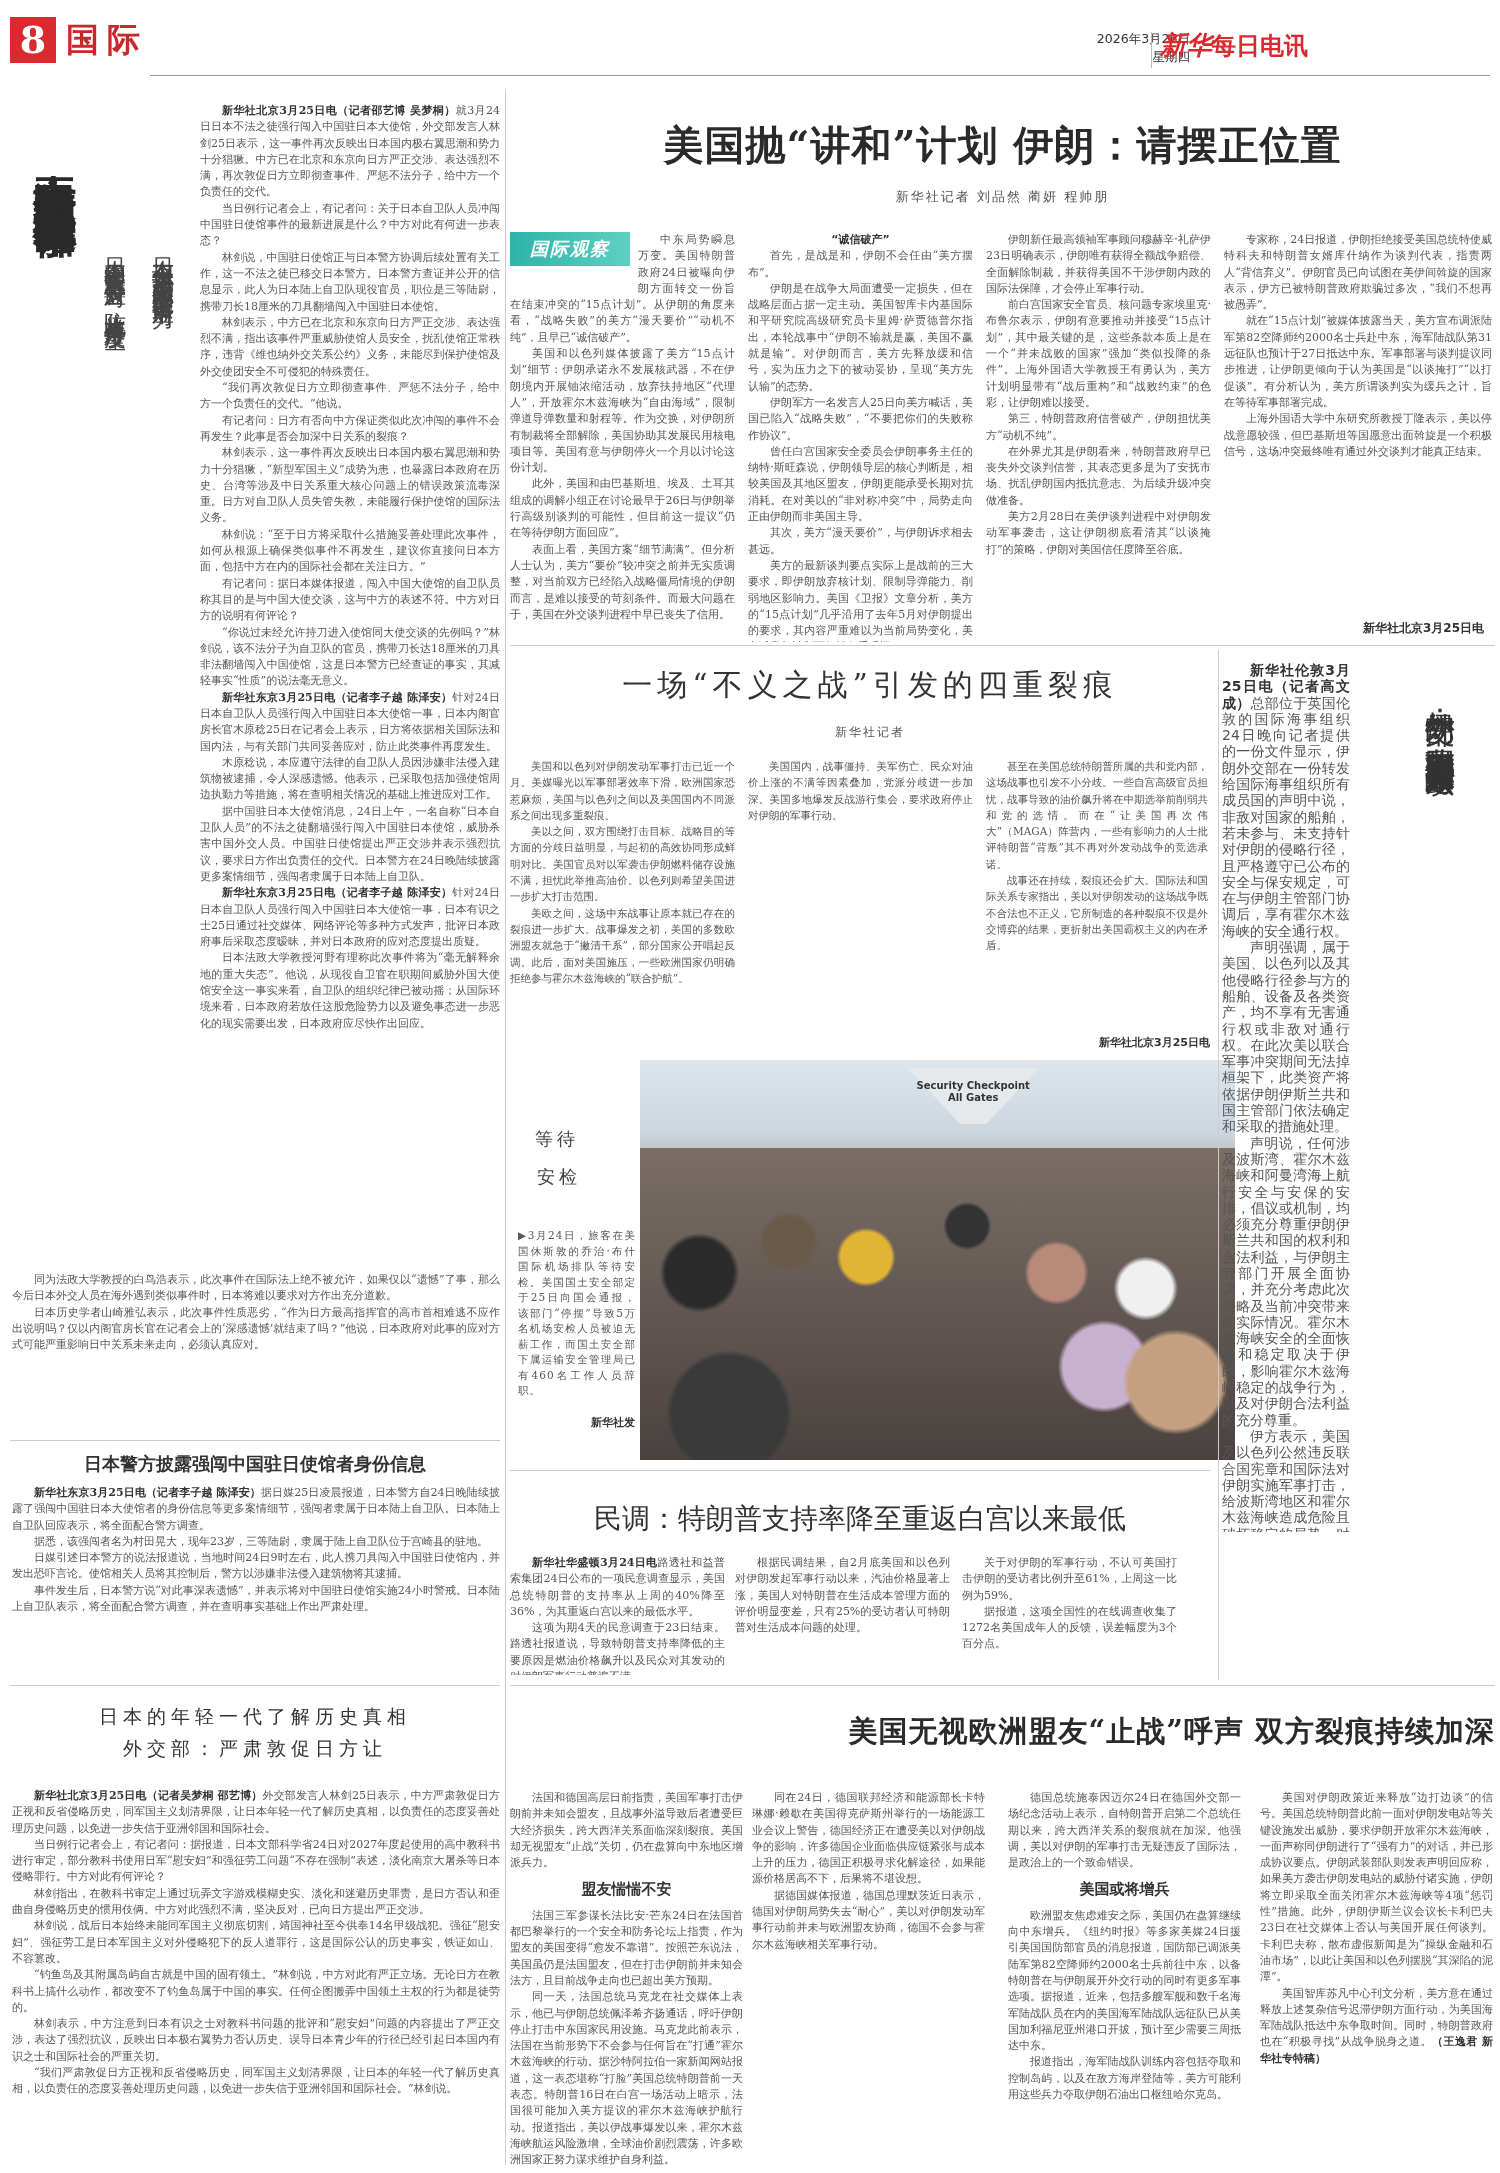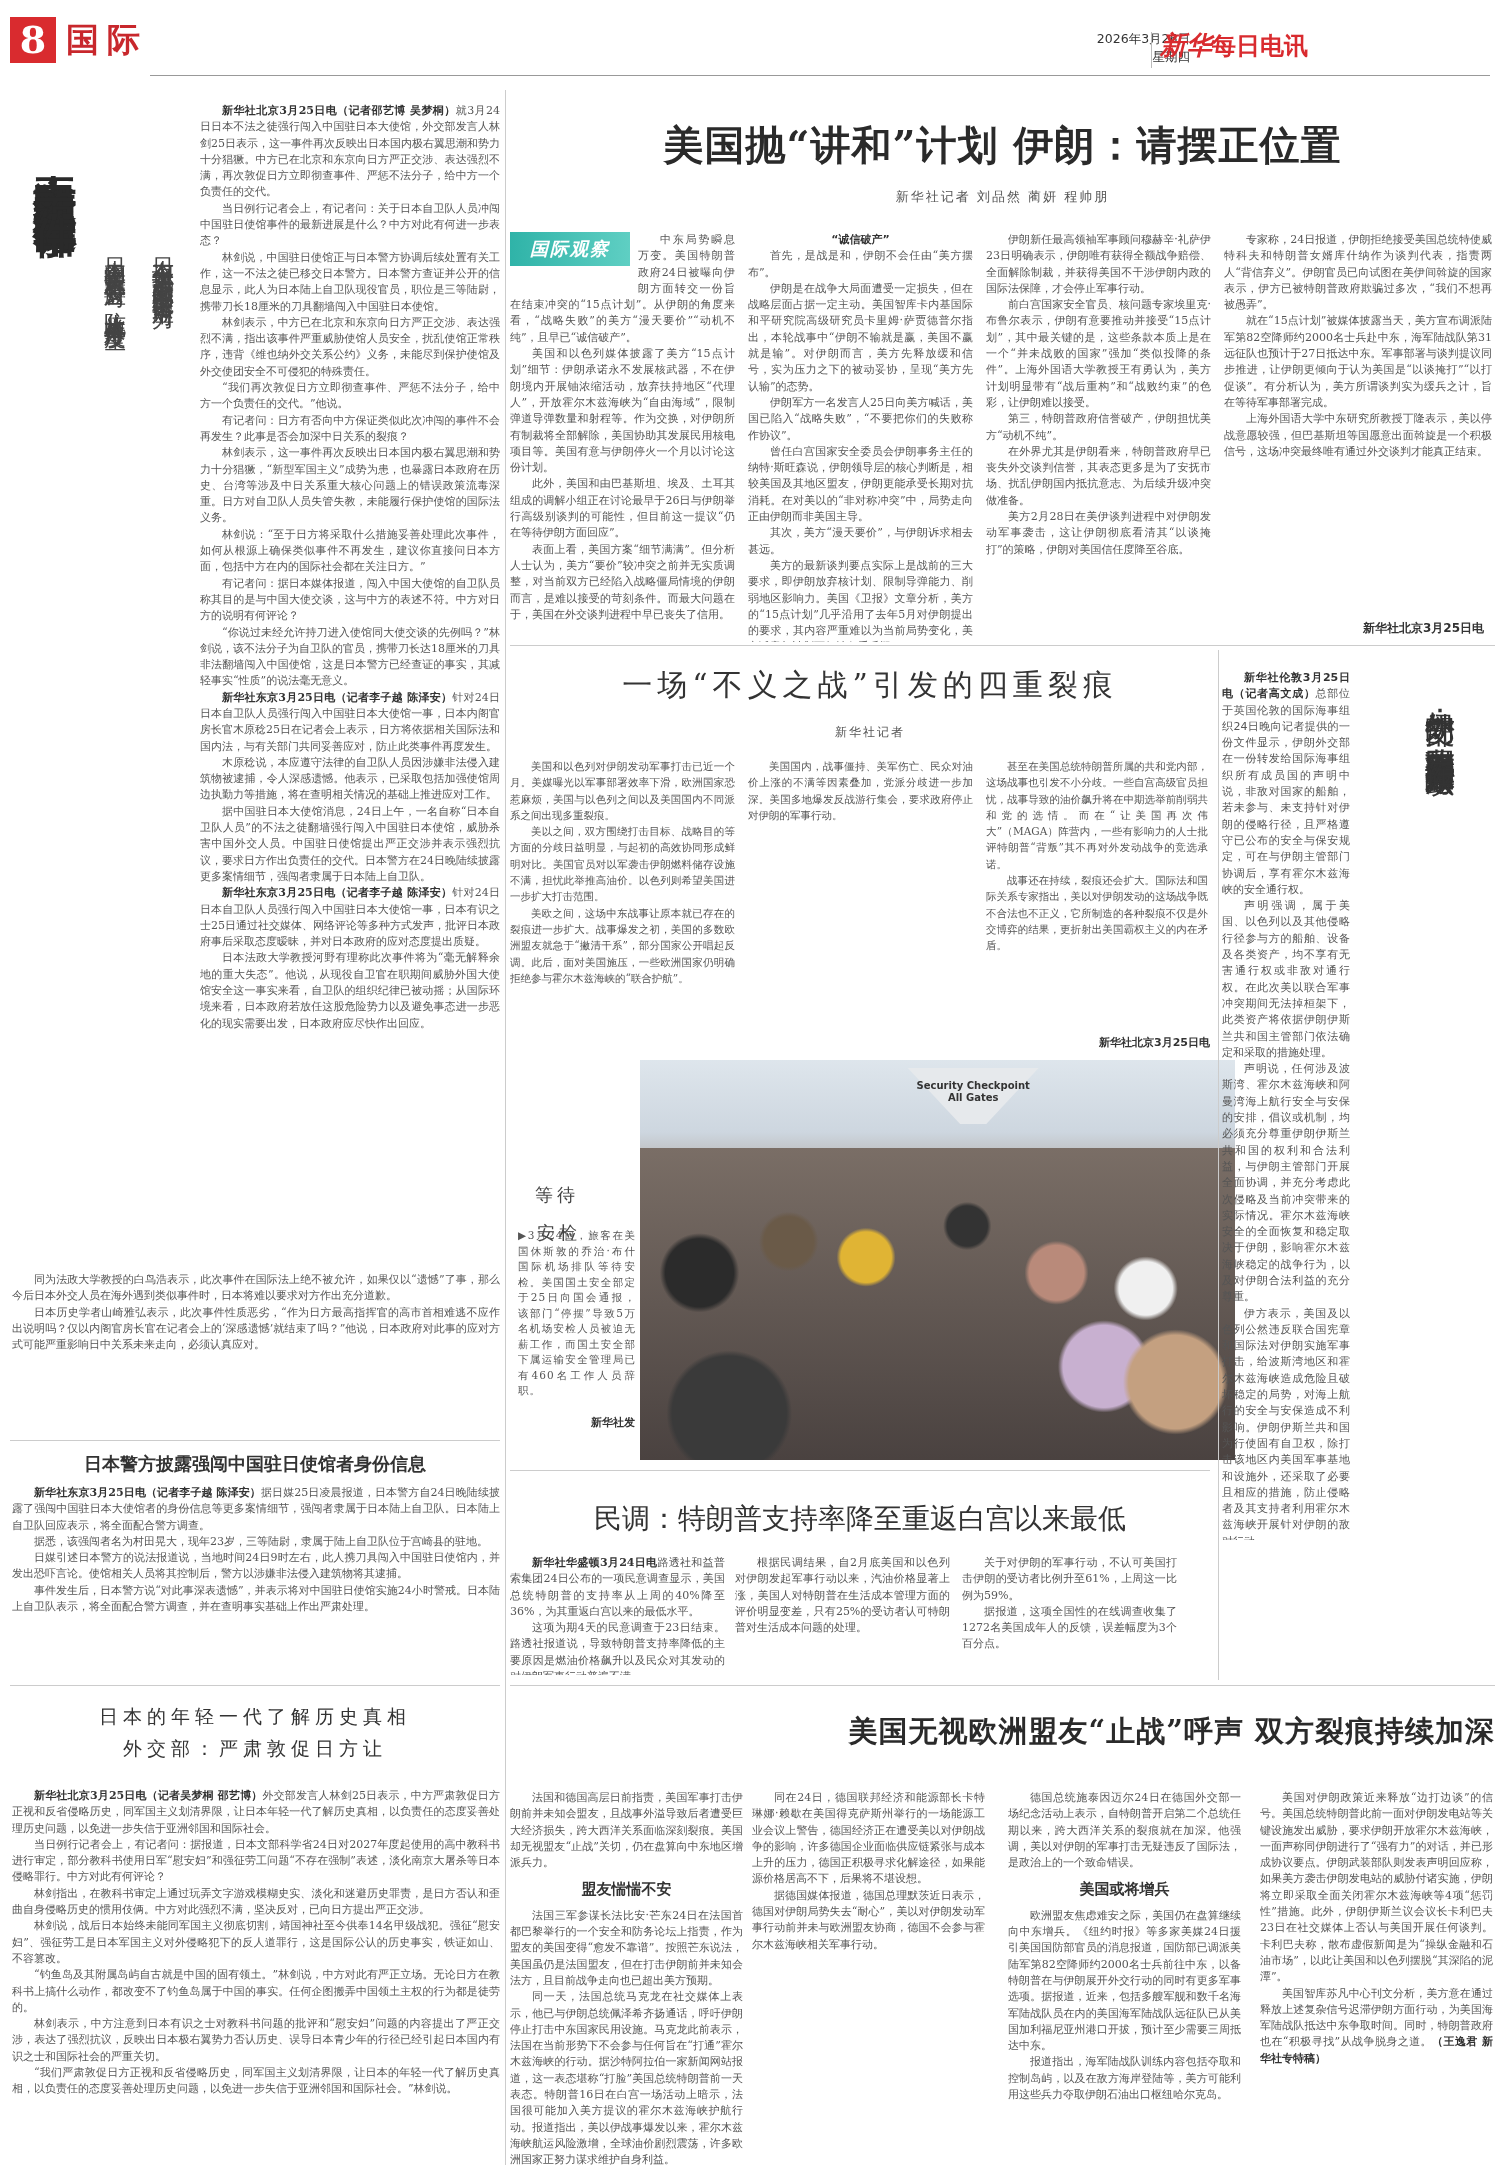--- a/index.html
+++ b/index.html
@@ -154,40 +154,40 @@
 </div>
 <div class="abs body-text serif-body" style="left:748px; top:758px; width:225px; height:290px; font-size:10.5px;">
   <p>美国国内，战事僵持、美军伤亡、民众对油价上涨的不满等因素叠加，党派分歧进一步加深。美国多地爆发反战游行集会，要求政府停止对伊朗的军事行动。</p>
 </div>
 <div class="abs body-text serif-body" style="left:986px; top:758px; width:222px; height:275px; font-size:10.5px;">
   <p>甚至在美国总统特朗普所属的共和党内部，这场战事也引发不小分歧。一些自宫高级官员担忧，战事导致的油价飙升将在中期选举前削弱共和党的选情。而在“让美国再次伟大”（MAGA）阵营内，一些有影响力的人士批评特朗普“背叛”其不再对外发动战争的竞选承诺。</p>
   <p>战事还在持续，裂痕还会扩大。国际法和国际关系专家指出，美以对伊朗发动的这场战争既不合法也不正义，它所制造的各种裂痕不仅是外交博弈的结果，更折射出美国霸权主义的内在矛盾。</p>
 </div>
 <div class="abs credit" style="left:1050px; top:1035px; width:160px; text-align:right; font-size:11px;">新华社北京3月25日电</div>
 
-<div class="abs" style="left:535px; top:1176px; font-family:'DejaVu Serif',serif; font-size:18px; color:#444; line-height:38px; letter-spacing:4px;">
+<div class="abs" style="left:535px; top:1120px; font-family:'DejaVu Serif',serif; font-size:18px; color:#444; line-height:38px; letter-spacing:4px;">
   <div>等待</div>
   <div style="padding-left:2px;">安检</div>
 </div>
 <div class="abs body-text serif-body" style="left:518px; top:1228px; width:118px; height:185px; font-size:10.5px; letter-spacing:1px; line-height:15.5px;">
   <p style="text-indent:0;">▶3月24日，旅客在美国休斯敦的乔治·布什国际机场排队等待安检。美国国土安全部定于25日向国会通报，该部门“停摆”导致5万名机场安检人员被迫无薪工作，而国土安全部下属运输安全管理局已有460名工作人员辞职。</p>
 </div>
 <div class="abs credit" style="left:550px; top:1415px; width:85px; text-align:right; font-size:11px;">新华社发</div>
 
 <div class="abs photo" style="left:640px; top:1060px; width:595px; height:400px;">
   <div class="crowd"></div>
   <div class="sign"></div>
   <div class="sign-text">
     <div>Security Checkpoint</div>
     <div>All Gates</div>
   </div>
 </div>
 
 <div class="abs col-rule" style="left:1218px; top:650px; height:1030px;"></div>
-<div class="abs body-text" style="left:1222px; top:662px; width:128px; height:870px; font-size:11px; line-height:16.3px;margin-top:8px;">
+<div class="abs body-text" style="left:1222px; top:662px; width:128px; height:870px; font-size:14px; line-height:16.3px;">
   <p><span class="dl">新华社伦敦3月25日电（记者高文成）</span><span>总部位于英国伦敦的国际海事组织24日晚向记者提供的一份文件显示，伊朗外交部在一份转发给国际海事组织所有成员国的声明中说，非敌对国家的船舶，若未参与、未支持针对伊朗的侵略行径，且严格遵守已公布的安全与保安规定，可在与伊朗主管部门协调后，享有霍尔木兹海峡的安全通行权。</span></p>
   <p>声明强调，属于美国、以色列以及其他侵略行径参与方的船舶、设备及各类资产，均不享有无害通行权或非敌对通行权。在此次美以联合军事冲突期间无法掉桓架下，此类资产将依据伊朗伊斯兰共和国主管部门依法确定和采取的措施处理。</p>
   <p>声明说，任何涉及波斯湾、霍尔木兹海峡和阿曼湾海上航行安全与安保的安排，倡议或机制，均必须充分尊重伊朗伊斯兰共和国的权利和合法利益，与伊朗主管部门开展全面协调，并充分考虑此次侵略及当前冲突带来的实际情况。霍尔木兹海峡安全的全面恢复和稳定取决于伊朗，影响霍尔木兹海峡稳定的战争行为，以及对伊朗合法利益的充分尊重。</p>
   <p>伊方表示，美国及以色列公然违反联合国宪章和国际法对伊朗实施军事打击，给波斯湾地区和霍尔木兹海峡造成危险且破坏稳定的局势，对海上航行的安全与安保造成不利影响。伊朗伊斯兰共和国为行使固有自卫权，除打击该地区内美国军事基地和设施外，还采取了必要且相应的措施，防止侵略者及其支持者利用霍尔木兹海峡开展针对伊朗的敌对行动。</p>
 </div>
 <div class="abs vert" style="left:1420px; top:688px; font-family:'DejaVu Serif',serif; font-size:30px; color:#333; line-height:40px; letter-spacing:1px; height:870px;">伊朗外交部：非敌对国家船舶可在协调后通行霍尔木兹海峡</div>
 
 <div class="abs" style="left:510px; top:1470px; width:700px; height:1px; background:#ccc;"></div>
 <div class="abs" style="left:510px; top:1500px; width:700px; text-align:center; font-family:'DejaVu Serif',serif; font-size:28px; color:#333; white-space:nowrap;">民调：特朗普支持率降至重返白宫以来最低</div>
 <div class="abs body-text serif-body" style="left:510px; top:1555px; width:215px; height:120px;">

